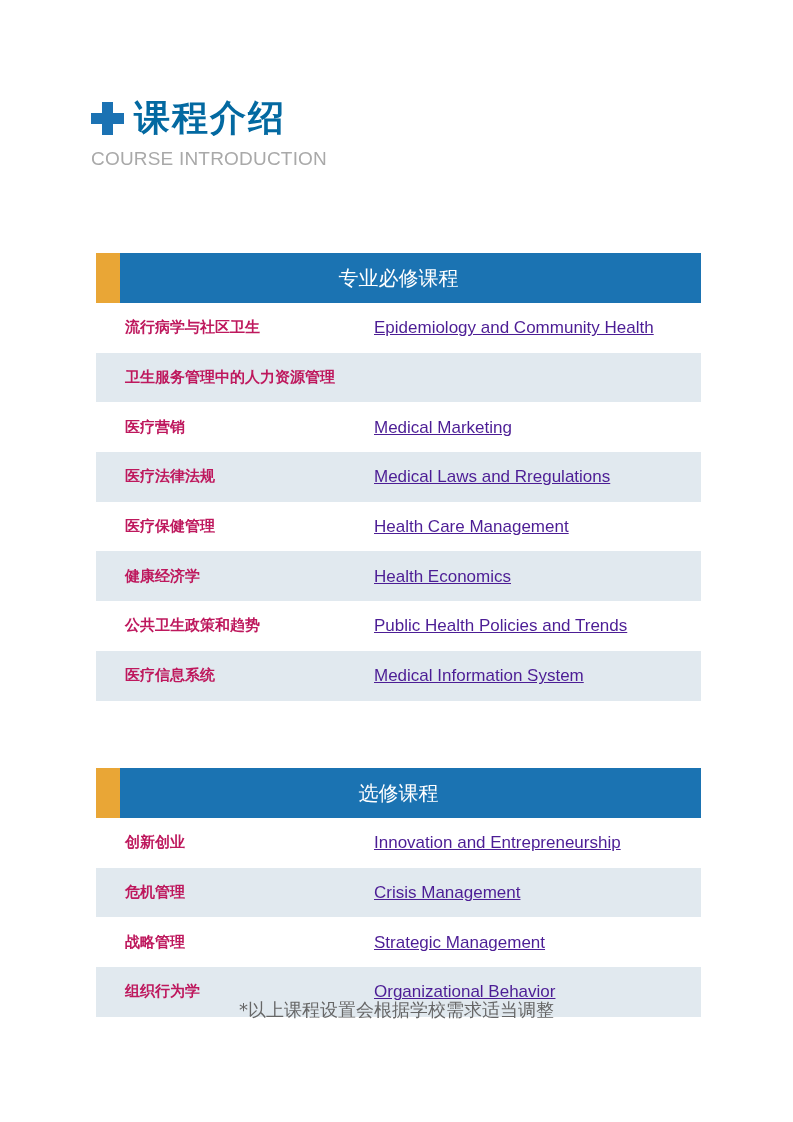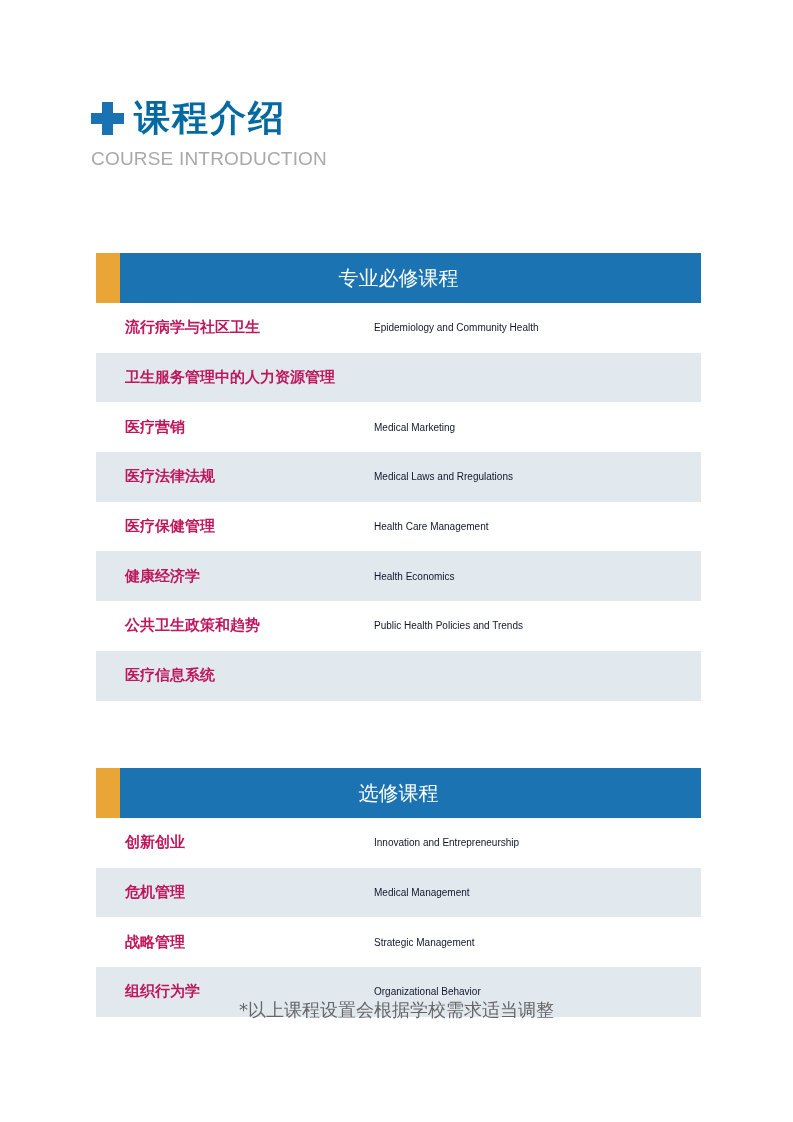--- a/index.html
+++ b/index.html
@@ -16,21 +16,21 @@
   .title-cn { font-size: 36px; font-weight: bold; color: #0369a1; letter-spacing: 2px; line-height: 44px; }
   .title-en { font-family: "Liberation Sans", sans-serif; font-weight: normal; font-size: 19px; color: #a9a9a9; margin-top: 8px; letter-spacing: 0.2px; }
 
   .section { position: absolute; left: 96px; width: 605px; }
   .sec-header { height: 50px; display: flex; margin-top: 32px; }
   .sec-accent { width: 24px; background: #e9a636; }
   .sec-bar { flex: 1; background: #1b73b2; color: #fff; display: flex; align-items: center; justify-content: center; font-size: 20px; padding-right: 24px; }
   .row { display: flex; align-items: center; height: 49.7px; }
   .row.alt { background: #e1e9ef; }
   .cn { width: 278px; padding-left: 29px; box-sizing: border-box; font-size: 15px; font-weight: bold; color: #be185d; }
-  .en { flex: 1; font-family: "Liberation Sans", sans-serif; font-size: 10px; color: #0f172a; line-height: 13px; padding-right: 30px; }
+  .en { flex: 1; font-family: "Liberation Sans", sans-serif; font-size: 17px; color: #4c1d95; line-height: 13px; padding-right: 30px; text-decoration: underline; }
   .footnote { position: absolute; top: 998px; left: 0; width: 793px; text-align: center; font-size: 18px; color: #666; }
 </style>
 </head>
 <body>
 
 <div class="title-block">
   <div class="title-row">
     <span class="plus-icon"></span>
     <span class="title-cn">课程介绍</span>
   </div>
@@ -64,35 +64,36 @@
   <div class="row alt">
       <div class="cn">健康经济学</div>
       <div class="en">Health Economics</div>
     </div>
   <div class="row">
       <div class="cn">公共卫生政策和趋势</div>
       <div class="en">Public Health Policies and Trends</div>
     </div>
   <div class="row alt">
       <div class="cn">医疗信息系统</div>
+      <div class="en">Medical Information System</div>
     </div>
 </div>
 
 <div class="section" style="top:736px;">
   <div class="sec-header">
     <div class="sec-accent"></div>
     <div class="sec-bar">选修课程</div>
   </div>
   <div class="row">
       <div class="cn">创新创业</div>
       <div class="en">Innovation and Entrepreneurship</div>
     </div>
   <div class="row alt">
       <div class="cn">危机管理</div>
-      <div class="en">Medical Management</div>
+      <div class="en">Crisis Management</div>
     </div>
   <div class="row">
       <div class="cn">战略管理</div>
       <div class="en">Strategic Management</div>
     </div>
   <div class="row alt">
       <div class="cn">组织行为学</div>
       <div class="en">Organizational Behavior</div>
     </div>
 </div>

